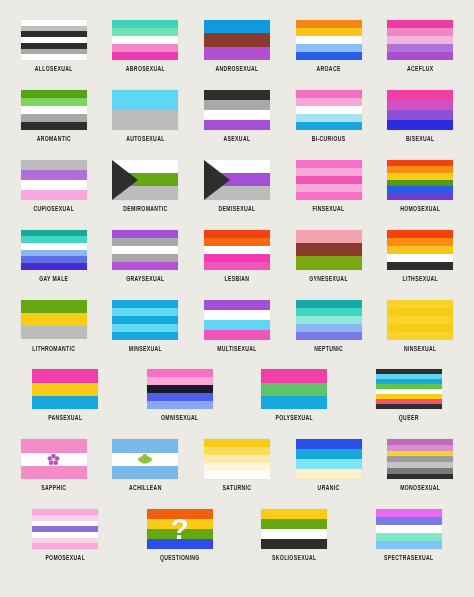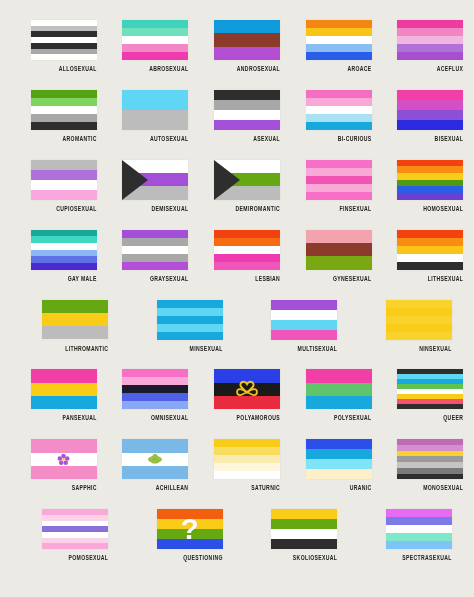--- a/index.html
+++ b/index.html
@@ -27,21 +27,21 @@
     display: flex;
     flex-direction: row;
     justify-content: space-around;
     align-items: flex-start;
     height: 72px;
   }
   .flag-cell {
     width: 86px;
     display: flex;
     flex-direction: column;
-    align-items: flex-end;
+    align-items: center;
   }
   .flag {
     width: 66px;
     height: 40px;
     display: flex;
     flex-direction: column;
     position: relative;
     overflow: hidden;
     box-shadow: 0 0 0 0.5px rgba(0,0,0,0.04);
   }
@@ -196,34 +196,34 @@
           <div class="stripe" style="background: rgb(188, 188, 188);"></div>
           <div class="stripe" style="background: rgb(176, 112, 218);"></div>
           <div class="stripe" style="background: rgb(255, 255, 255);"></div>
           <div class="stripe" style="background: rgb(249, 168, 223);"></div>
         </div>
         <div class="flag-label">CUPIOSEXUAL</div>
       </div>
       <div class="flag-cell">
         <div class="flag">
           <div class="stripe" style="background: rgb(255, 255, 255);"></div>
+          <div class="stripe" style="background: rgb(102, 168, 18);"></div>
+          <div class="stripe" style="background: rgb(188, 188, 188);"></div>
+          <div class="tri"></div>
+        </div>
+        <div class="flag-label">DEMIROMANTIC</div>
+      </div>
+      <div class="flag-cell">
+        <div class="flag">
+          <div class="stripe" style="background: rgb(255, 255, 255);"></div>
           <div class="stripe" style="background: rgb(163, 79, 216);"></div>
           <div class="stripe" style="background: rgb(188, 188, 188);"></div>
           <div class="tri"></div>
         </div>
         <div class="flag-label">DEMISEXUAL</div>
-      </div>
-      <div class="flag-cell">
-        <div class="flag">
-          <div class="stripe" style="background: rgb(255, 255, 255);"></div>
-          <div class="stripe" style="background: rgb(102, 168, 18);"></div>
-          <div class="stripe" style="background: rgb(188, 188, 188);"></div>
-          <div class="tri"></div>
-        </div>
-        <div class="flag-label">DEMIROMANTIC</div>
       </div>
       <div class="flag-cell">
         <div class="flag">
           <div class="stripe" style="background: rgb(247, 111, 198);"></div>
           <div class="stripe" style="background: rgb(249, 168, 216);"></div>
           <div class="stripe" style="background: rgb(240, 85, 180);"></div>
           <div class="stripe" style="background: rgb(249, 168, 216);"></div>
           <div class="stripe" style="background: rgb(247, 111, 198);"></div>
         </div>
         <div class="flag-label">FINSEXUAL</div>
@@ -314,20 +314,30 @@
         <div class="flag">
           <div class="stripe" style="background: rgb(163, 79, 216);"></div>
           <div class="stripe" style="background: rgb(255, 255, 255);"></div>
           <div class="stripe" style="background: rgb(95, 215, 244);"></div>
           <div class="stripe" style="background: rgb(240, 85, 188);"></div>
         </div>
         <div class="flag-label">MULTISEXUAL</div>
       </div>
       <div class="flag-cell">
         <div class="flag">
+          <div class="stripe" style="background: rgb(23, 168, 168);"></div>
+          <div class="stripe" style="background: rgb(63, 214, 194);"></div>
+          <div class="stripe" style="background: rgb(143, 232, 216);"></div>
+          <div class="stripe" style="background: rgb(137, 184, 243);"></div>
+          <div class="stripe" style="background: rgb(122, 122, 232);"></div>
+        </div>
+        <div class="flag-label">NEPTUNIC</div>
+      </div>
+      <div class="flag-cell">
+        <div class="flag">
           <div class="stripe" style="background: rgb(249, 210, 43);"></div>
           <div class="stripe" style="background: rgb(249, 204, 24);"></div>
           <div class="stripe" style="background: rgb(249, 210, 43);"></div>
           <div class="stripe" style="background: rgb(249, 204, 24);"></div>
           <div class="stripe" style="background: rgb(249, 210, 43);"></div>
         </div>
         <div class="flag-label">NINSEXUAL</div>
       </div>
     </div>
     <div class="flag-row">
@@ -341,34 +351,20 @@
       </div>
       <div class="flag-cell">
         <div class="flag">
           <div class="stripe" style="background: rgb(247, 111, 198);"></div>
           <div class="stripe" style="background: rgb(249, 168, 216);"></div>
           <div class="stripe" style="background: rgb(26, 26, 46);"></div>
           <div class="stripe" style="background: rgb(79, 95, 232);"></div>
           <div class="stripe" style="background: rgb(137, 168, 243);"></div>
         </div>
         <div class="flag-label">OMNISEXUAL</div>
-      </div>
-      <div class="flag-cell">
-        <div class="flag">
-          <div class="stripe" style="background: rgb(43, 63, 232);"></div>
-          <div class="stripe" style="background: rgb(26, 26, 26);"></div>
-          <div class="stripe" style="background: rgb(232, 43, 63);"></div>
-          <div class="emblem">
-            <svg width="30" height="20" viewBox="0 0 60 40">
-              <path d="M30 10 C27 4, 19 4, 17 10 C15 16, 23 20, 30 27 C37 20, 45 16, 43 10 C41 4, 33 4, 30 10 Z" fill="none" stroke="#f0c020" stroke-width="4"></path>
-              <path d="M16 20 C8 20, 8 32, 16 32 C24 32, 36 20, 44 20 C52 20, 52 32, 44 32 C36 32, 24 20, 16 20 Z" fill="none" stroke="#f0c020" stroke-width="3.5"></path>
-            </svg>
-          </div>
-        </div>
-        <div class="flag-label">POLYAMOROUS</div>
       </div>
       <div class="flag-cell">
         <div class="flag">
           <div class="stripe" style="background: rgb(242, 63, 168);"></div>
           <div class="stripe" style="background: rgb(95, 196, 107);"></div>
           <div class="stripe" style="background: rgb(23, 169, 221);"></div>
         </div>
         <div class="flag-label">POLYSEXUAL</div>
       </div>
       <div class="flag-cell">

